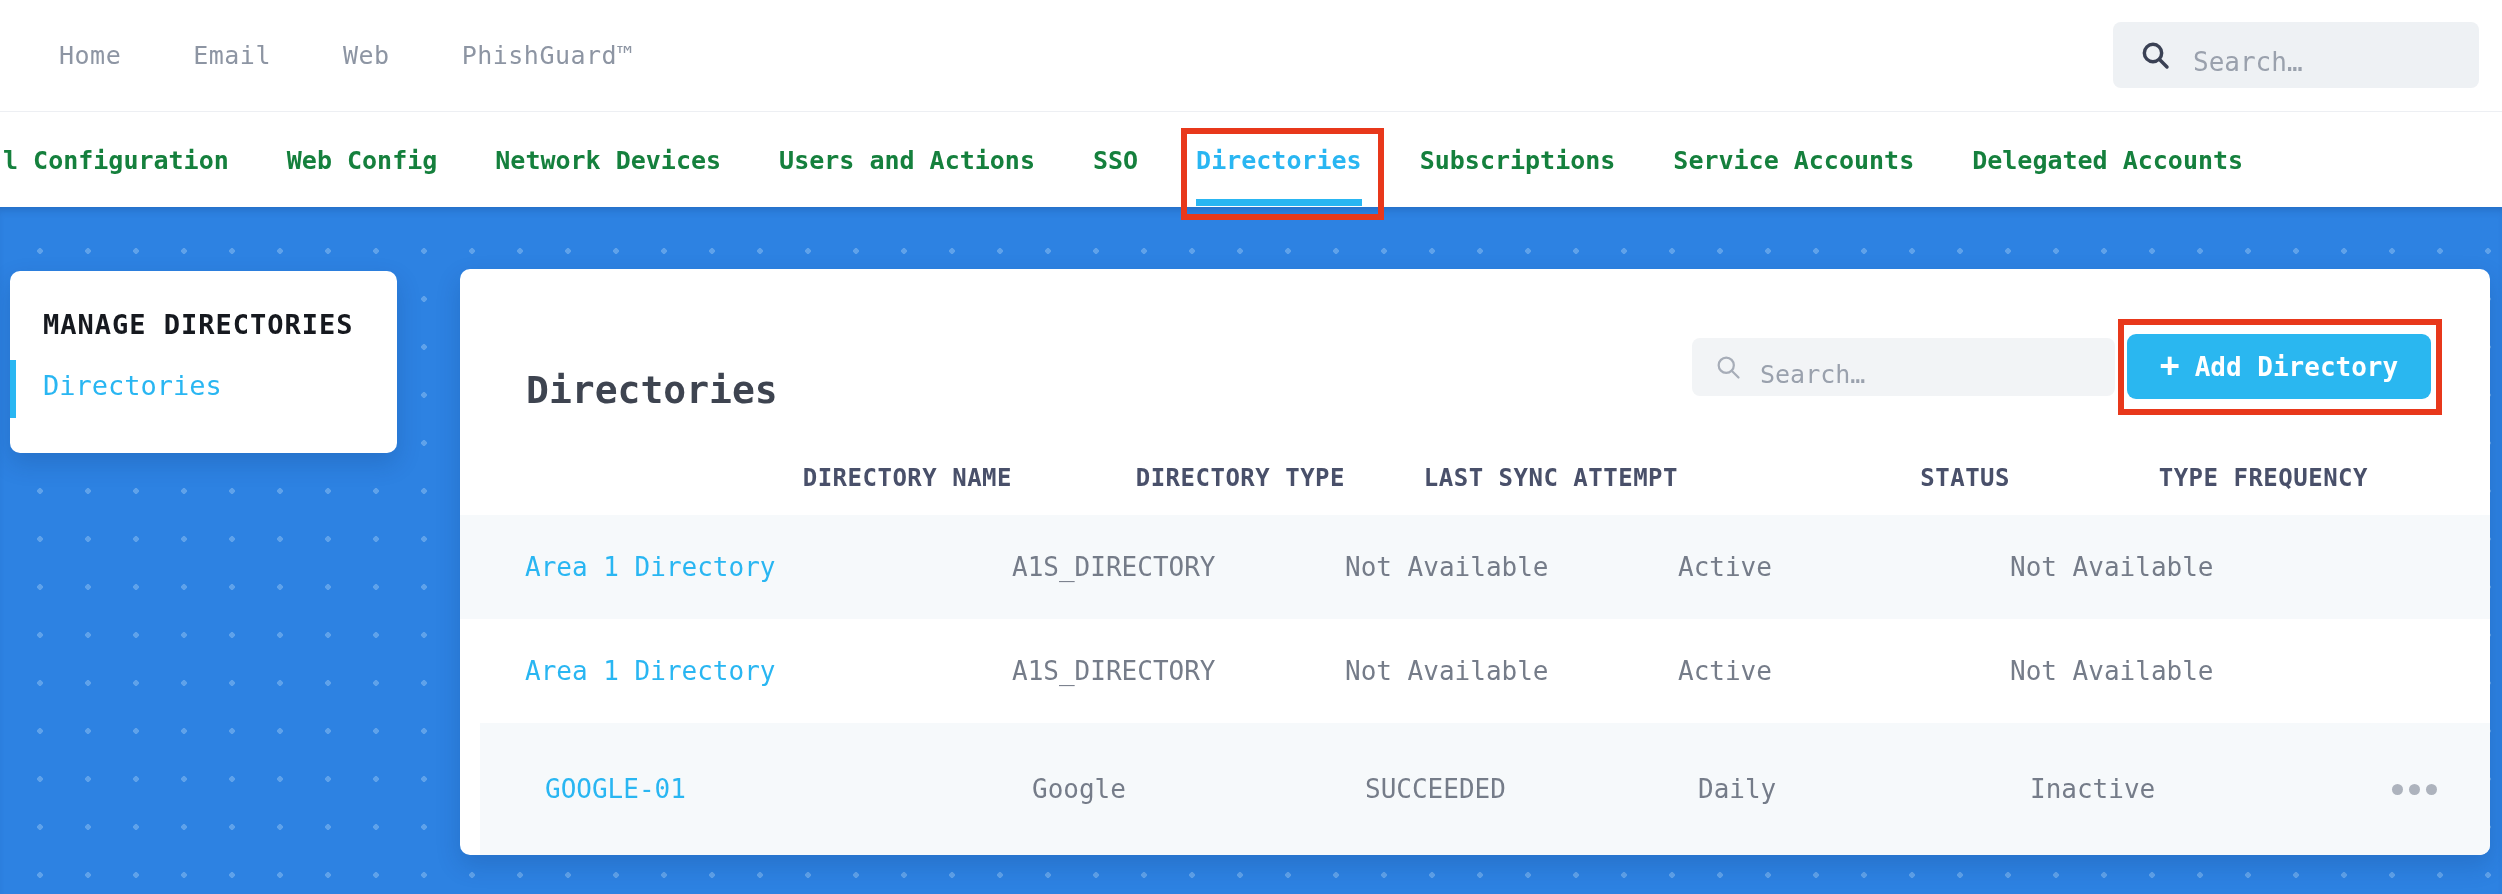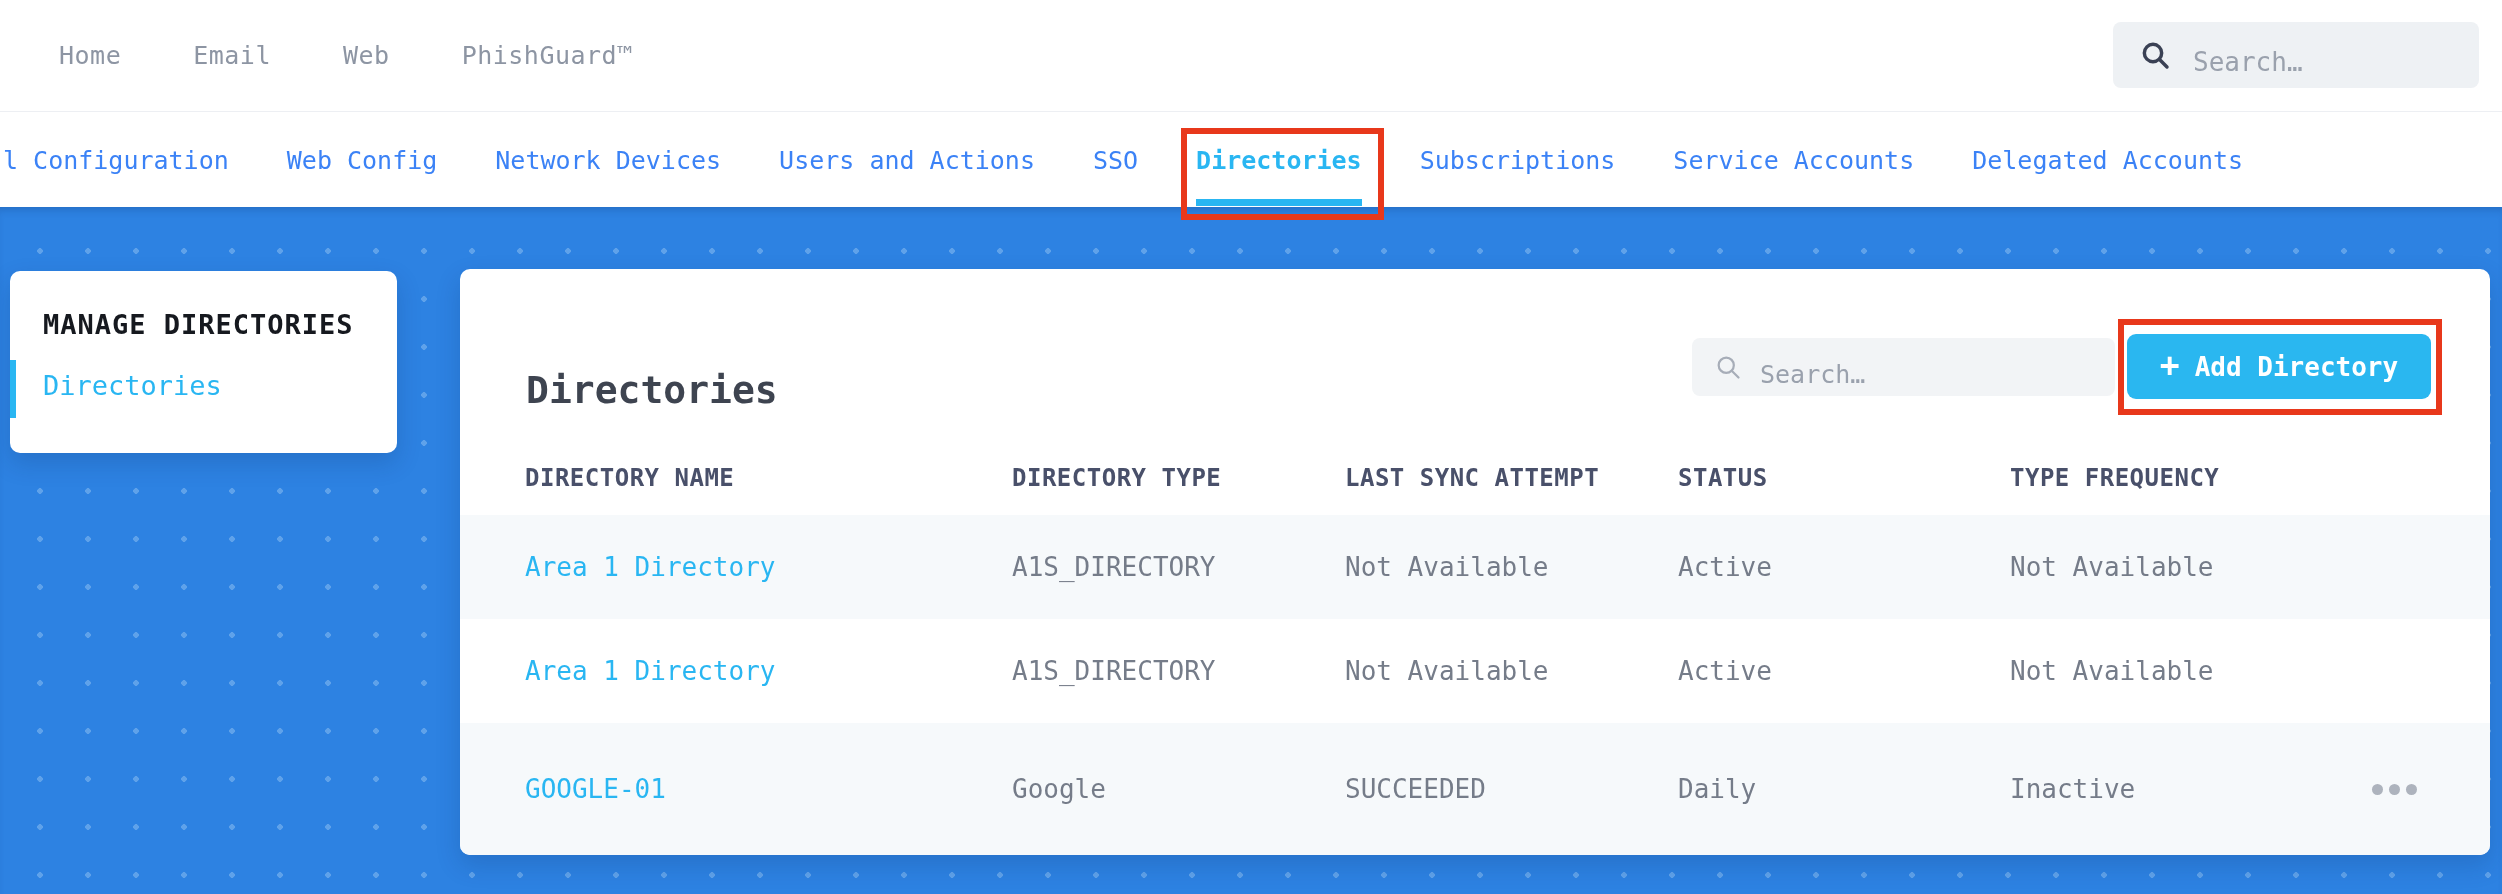--- a/index.html
+++ b/index.html
@@ -32,21 +32,21 @@
   .icon-search { flex: 0 0 auto; }
   .icon-search.bold { color: #3a4154; }
   .icon-search.thin { color: #a7adb8; }
 
   
   .sub-nav {
     position: absolute; top: 113px; left: 0; width: 100%; height: 94px;
     background: #ffffff; display: flex; align-items: center; gap: 58px;
     padding-left: 3px; z-index: 4;
   }
-  .tab { position: relative; font-size: 25px; color: #3b82f6; font-weight: 400; white-space: nowrap; cursor: pointer; }
+  .tab { position: relative; font-size: 25px; color: #15803d; font-weight: 700; white-space: nowrap; cursor: pointer; }
   .tab.active { color: #29b6f2; font-weight: 700; }
   .tab-underline { position: absolute; left: 0; top: 53px; width: 100%; height: 7px; background: #29b6f2; }
   .red-box { border: 6px solid #e8381b; position: absolute; pointer-events: none; z-index: 6; }
   .red-box.tab-box { left: -15px; top: -18px; width: calc(100% + 37px); height: 92px; }
 
   
   .workspace {
     position: absolute; top: 207px; left: 0; width: 2502px; height: 849px;
     background-color: #2d82e2;
     background-image: radial-gradient(#5fa2ea 2.6px, rgba(0,0,0,0) 3px);
@@ -82,24 +82,24 @@
   }
   .add-btn .plus { font-size: 33px; font-weight: 700; line-height: 1; margin-top: -3px; }
 
   
   .table { position: absolute; left: 0; top: 171px; width: 100%; }
   .thead, .trow {
     display: grid; grid-template-columns: 487px 333px 333px 332px 358px auto;
     padding-left: 65px; align-items: center;
   }
   .thead { height: 75px; }
-  .th { font-size: 24px; font-weight: 700; color: #49506a; letter-spacing: .5px; }
+  .th { font-size: 24px; font-weight: 700; color: #49506a; letter-spacing: .5px; text-align: right; }
   .trow { height: 104px; font-size: 26px; color: #757c89; }
   .trow.alt { background: #f6f9fb; }
-  .trow.last { height: 132px; }
+  .trow.last { height: 132px; margin-left: 20px; }
   .cell-link { color: #29b6f2; cursor: pointer; width: fit-content; }
   .dots { display: flex; gap: 6px; cursor: pointer; width: fit-content; padding: 8px 4px; }
   .dots i { width: 11px; height: 11px; border-radius: 50%; background: #adb3bd; }
 </style>
 </head>
 <body>
 
 <div class="screen">
 
   <header class="top-nav">

